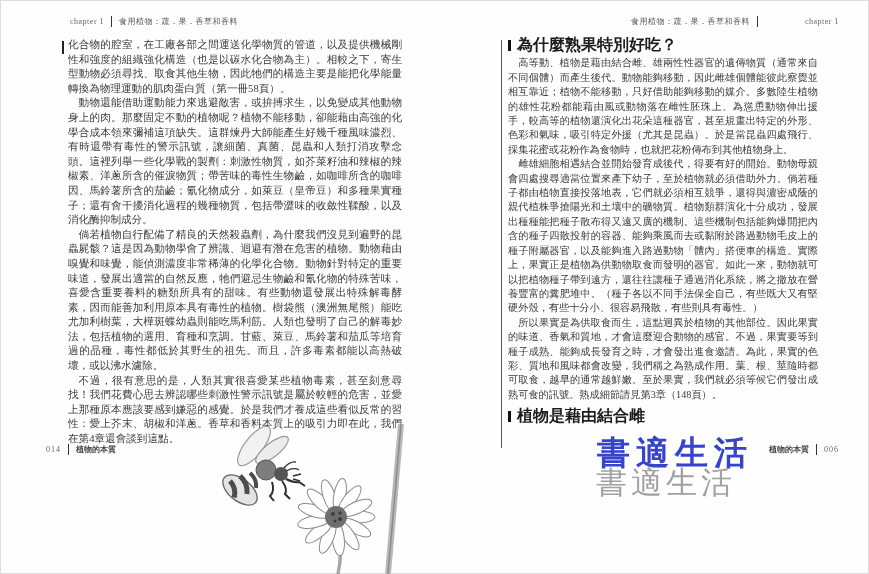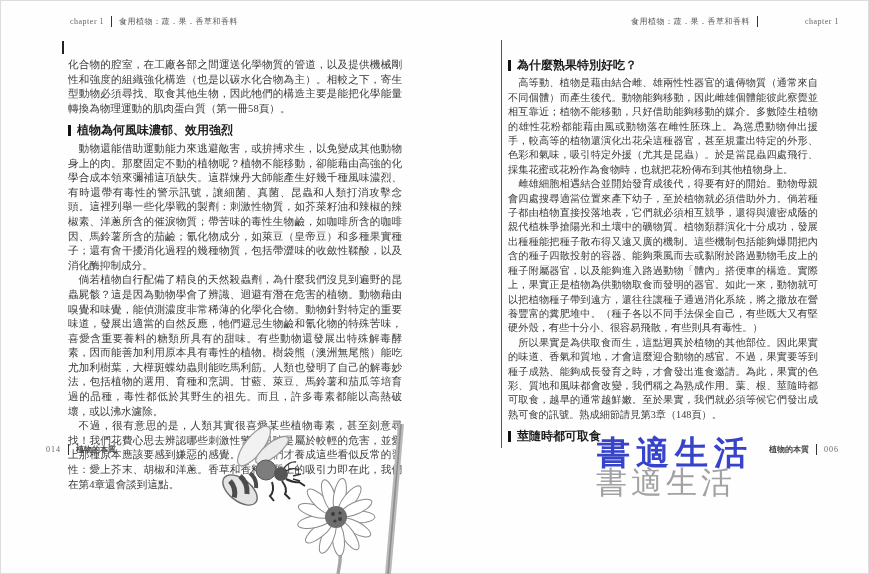--- a/index.html
+++ b/index.html
@@ -17,28 +17,28 @@
   }
   .runhead .chap{font-size:8px;color:#666;font-style:normal;padding-left:40px;}
   .vbar-sm{display:inline-block;width:1px;height:11px;background:#333;}
   .runfoot{
     position:absolute;top:444px;font-size:8px;color:#555;
     display:flex;align-items:center;gap:7px;padding-left:16px;
   }
   .runfoot .pgnum{letter-spacing:1px;color:#666;}
   .runfoot .book{color:#444;font-weight:bold;}
   
-  .col{position:absolute;top:38px;text-align:justify;margin-top:20px;}
+  .col{position:absolute;top:38px;text-align:justify;}
   .col-left{left:68px;width:334px;font-size:10.6px;line-height:14.6px;}
   .col-right{left:508px;width:310px;font-size:10.2px;line-height:14.4px;}
   p.para{margin:0;text-indent:1em;}
   p.cont{margin:0;text-indent:0;}
   .sec-heading{
     display:flex;align-items:center;gap:6px;
-    font-weight:bold;color:#1c1c1c;font-size:12px;
+    font-weight:bold;color:#1c1c1c;font-size:16px;
     margin:7px 0 4px 0;text-indent:0;
   }
   .hbar{display:inline-block;width:3px;height:11px;background:#111;flex:0 0 auto;}
   
   .intro-rule{position:absolute;left:62px;top:41px;width:2px;height:13px;background:#222;}
   .col-rule{position:absolute;left:501px;top:40px;width:1px;height:408px;background:#555;}
   
   .wm{position:absolute;font-family:"Liberation Serif","DejaVu Serif",serif;white-space:nowrap;}
   .wm-blue{left:597px;top:431px;font-size:33px;font-weight:bold;letter-spacing:6px;}
   .wm-gray{left:596px;top:462px;font-size:31px;letter-spacing:4px;}
@@ -59,42 +59,38 @@
   <div class="runhead" style="right:30px;">
     <span>食用植物：蔬．果．香草和香料</span>
     <span class="vbar-sm"></span>
     <span class="chap">chapter 1</span>
   </div>
 
   <div class="intro-rule"></div>
 
   <div class="col col-left">
     <p class="cont">化合物的腔室，在工廠各部之間運送化學物質的管道，以及提供機械剛性和強度的組織強化構造（也是以碳水化合物為主）。相較之下，寄生型動物必須尋找、取食其他生物，因此牠們的構造主要是能把化學能量轉換為物理運動的肌肉蛋白質（第一冊58頁）。</p>
-    <div class="sec-heading">
-      <span class="hbar"></span>
-      <span>植物為何風味濃郁、效用強烈</span>
-    </div>
     <p class="para">動物還能借助運動能力來逃避敵害，或拚搏求生，以免變成其他動物身上的肉。那麼固定不動的植物呢？植物不能移動，卻能藉由高強的化學合成本領來彌補這項缺失。這群煉丹大師能產生好幾千種風味濃烈、有時還帶有毒性的警示訊號，讓細菌、真菌、昆蟲和人類打消攻擊念頭。這裡列舉一些化學戰的製劑：刺激性物質，如芥菜籽油和辣椒的辣椒素、洋蔥所含的催淚物質；帶苦味的毒性生物鹼，如咖啡所含的咖啡因、馬鈴薯所含的茄鹼；氰化物成分，如萊豆（皇帝豆）和多種果實種子；還有會干擾消化過程的幾種物質，包括帶澀味的收斂性鞣酸，以及消化酶抑制成分。</p>
     <p class="para">倘若植物自行配備了精良的天然殺蟲劑，為什麼我們沒見到遍野的昆蟲屍骸？這是因為動物學會了辨識、迴避有潛在危害的植物。動物藉由嗅覺和味覺，能偵測濃度非常稀薄的化學化合物。動物針對特定的重要味道，發展出適當的自然反應，牠們避忌生物鹼和氰化物的特殊苦味，喜愛含重要養料的糖類所具有的甜味。有些動物還發展出特殊解毒酵素，因而能善加利用原本具有毒性的植物。樹袋熊（澳洲無尾熊）能吃尤加利樹葉，大樺斑蝶幼蟲則能吃馬利筋。人類也發明了自己的解毒妙法，包括植物的選用、育種和烹調。甘藍、萊豆、馬鈴薯和茄瓜等培育過的品種，毒性都低於其野生的祖先。而且，許多毒素都能以高熱破壞，或以沸水濾除。</p>
     <p class="para">不過，很有意思的是，人類其實很喜愛某些植物毒素，甚至刻意尋找！我們花費心思去辨認哪些刺激性警示訊號是屬於較輕的危害，並愛上那種原本應該要感到嫌惡的感覺。於是我們才養成這些看似反常的習性：愛上芥末、胡椒和洋蔥。香草和香料本質上的吸引力即在此，我們在第4章還會談到這點。</p>
   </div>
 
   <div class="col-rule"></div>
 
   <div class="col col-right">
     <div class="sec-heading" style="margin-top:0;">
       <span class="hbar"></span>
       <span>為什麼熟果特別好吃？</span>
     </div>
     <p class="para">高等動、植物是藉由結合雌、雄兩性性器官的遺傳物質（通常來自不同個體）而產生後代。動物能夠移動，因此雌雄個體能彼此察覺並相互靠近；植物不能移動，只好借助能夠移動的媒介。多數陸生植物的雄性花粉都能藉由風或動物落在雌性胚珠上。為慫恿動物伸出援手，較高等的植物還演化出花朵這種器官，甚至規畫出特定的外形、色彩和氣味，吸引特定外援（尤其是昆蟲）。於是當昆蟲四處飛行、採集花蜜或花粉作為食物時，也就把花粉傳布到其他植物身上。</p>
     <p class="para">雌雄細胞相遇結合並開始發育成後代，得要有好的開始。動物母親會四處搜尋適當位置來產下幼子，至於植物就必須借助外力。倘若種子都由植物直接投落地表，它們就必須相互競爭，還得與濃密成蔭的親代植株爭搶陽光和土壤中的礦物質。植物類群演化十分成功，發展出種種能把種子散布得又遠又廣的機制。這些機制包括能夠爆開把內含的種子四散投射的容器、能夠乘風而去或黏附於路過動物毛皮上的種子附屬器官，以及能夠進入路過動物「體內」搭便車的構造。實際上，果實正是植物為供動物取食而發明的器官。如此一來，動物就可以把植物種子帶到遠方，還往往讓種子通過消化系統，將之撒放在營養豐富的糞肥堆中。（種子各以不同手法保全自己，有些既大又有堅硬外殼，有些十分小、很容易飛散，有些則具有毒性。）</p>
     <p class="para">所以果實是為供取食而生，這點迥異於植物的其他部位。因此果實的味道、香氣和質地，才會這麼迎合動物的感官。不過，果實要等到種子成熟、能夠成長發育之時，才會發出進食邀請。為此，果實的色彩、質地和風味都會改變，我們稱之為熟成作用。葉、根、莖隨時都可取食，越早的通常越鮮嫩。至於果實，我們就必須等候它們發出成熟可食的訊號。熟成細節請見第3章（148頁）。</p>
     <div class="sec-heading">
       <span class="hbar"></span>
-      <span>莖隨時都可取食</span>
+      <span>植物是藉由結合雌</span>
     </div>
   </div>
 
   <div class="runfoot" style="left:30px;">
     <span class="pgnum">014</span>
     <span class="vbar-sm"></span>
     <span class="book">植物的本質</span>
   </div>
 
   <div class="runfoot" style="right:30px;">

